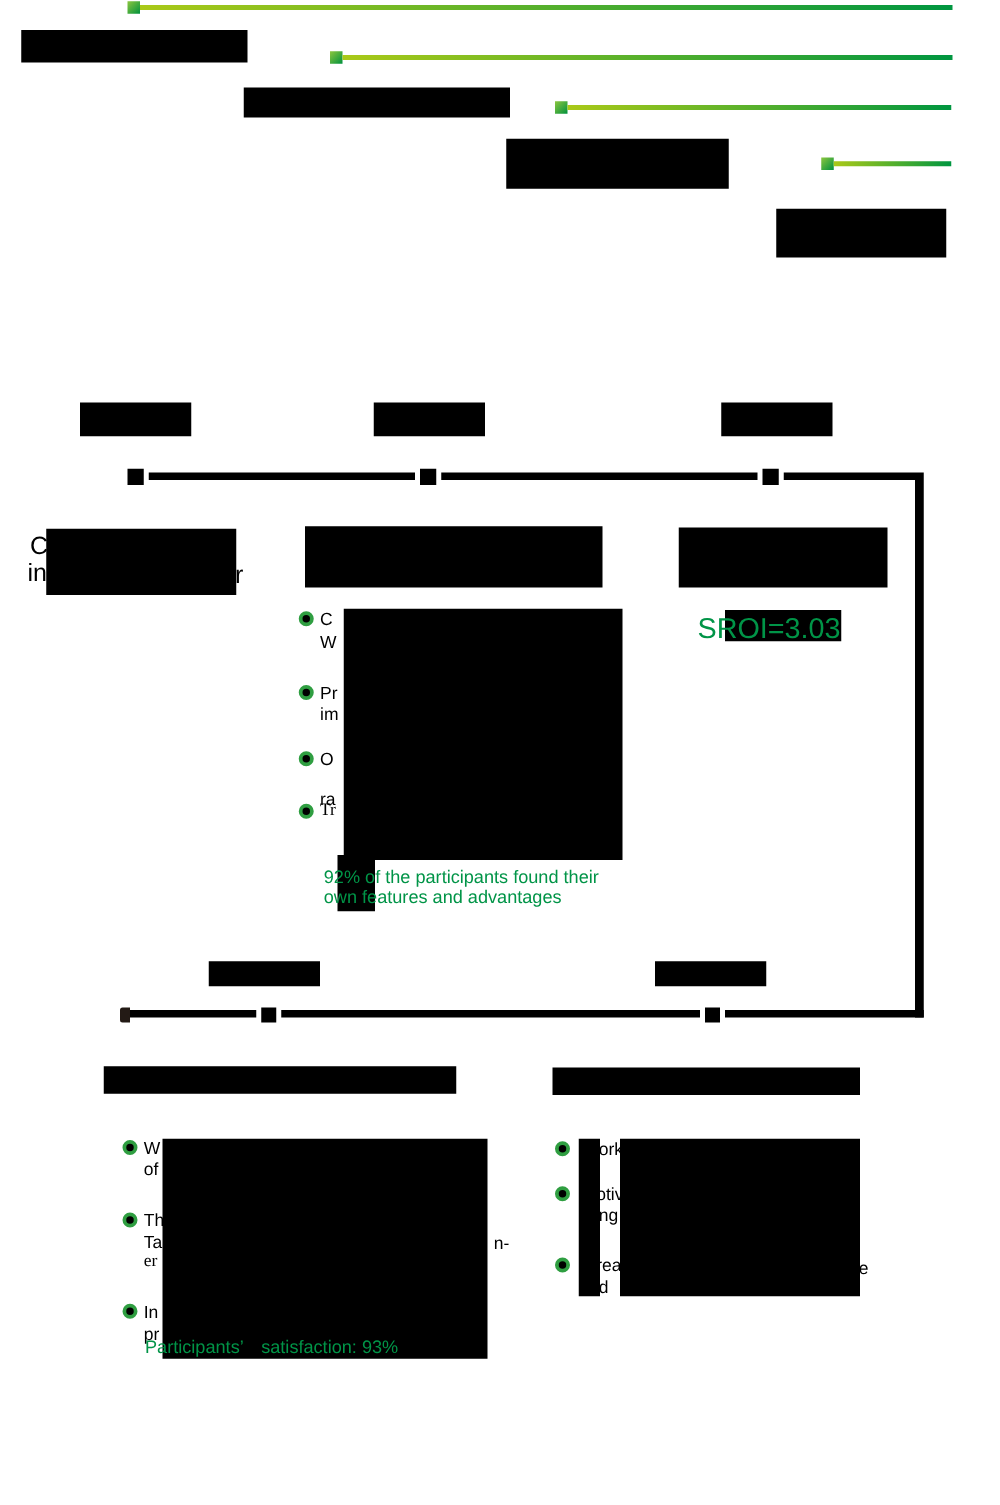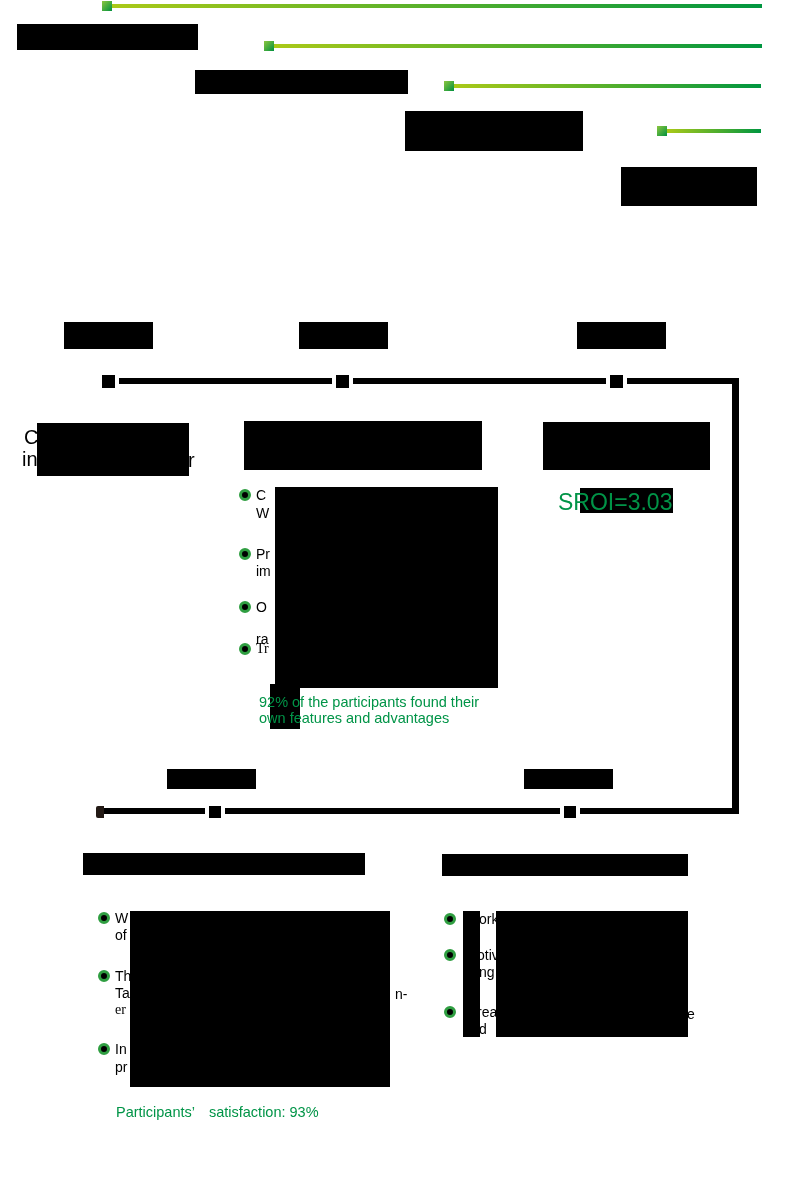--- a/index.html
+++ b/index.html
@@ -111,21 +111,21 @@
   <div class="abs frag" style="left:115px;top:986px;">Ta</div>
   <div class="abs frag" style="left:115px;top:1003px;font-family:Liberation Serif, serif;">er</div>
   <div class="abs frag" style="left:395px;top:987px;">n-</div>
 
   <div class="abs ring" style="left:98px;top:1043px;"></div>
   <div class="abs frag" style="left:115px;top:1042px;">In</div>
   <div class="abs frag" style="left:115px;top:1060px;">pr</div>
 
   <div class="abs redact" style="left:130px;top:911px;width:260px;height:176px;"></div>
 
-  <div class="abs greentxt" style="left:116px;top:1104px;">Participants’　satisfaction: 93%</div>
+  <div class="abs greentxt" style="left:116px;top:1070px;">Participants’　satisfaction: 93%</div>
 
   <div class="abs redact" style="left:442px;top:854px;width:246px;height:22px;"></div>
 
   <div class="abs ring" style="left:444px;top:913px;"></div>
   <div class="abs frag" style="left:479px;top:912px;">ork</div>
 
   <div class="abs ring" style="left:444px;top:949px;"></div>
   <div class="abs frag" style="left:477px;top:948px;">otiv</div>
   <div class="abs frag" style="left:479px;top:965px;">ng</div>
 

